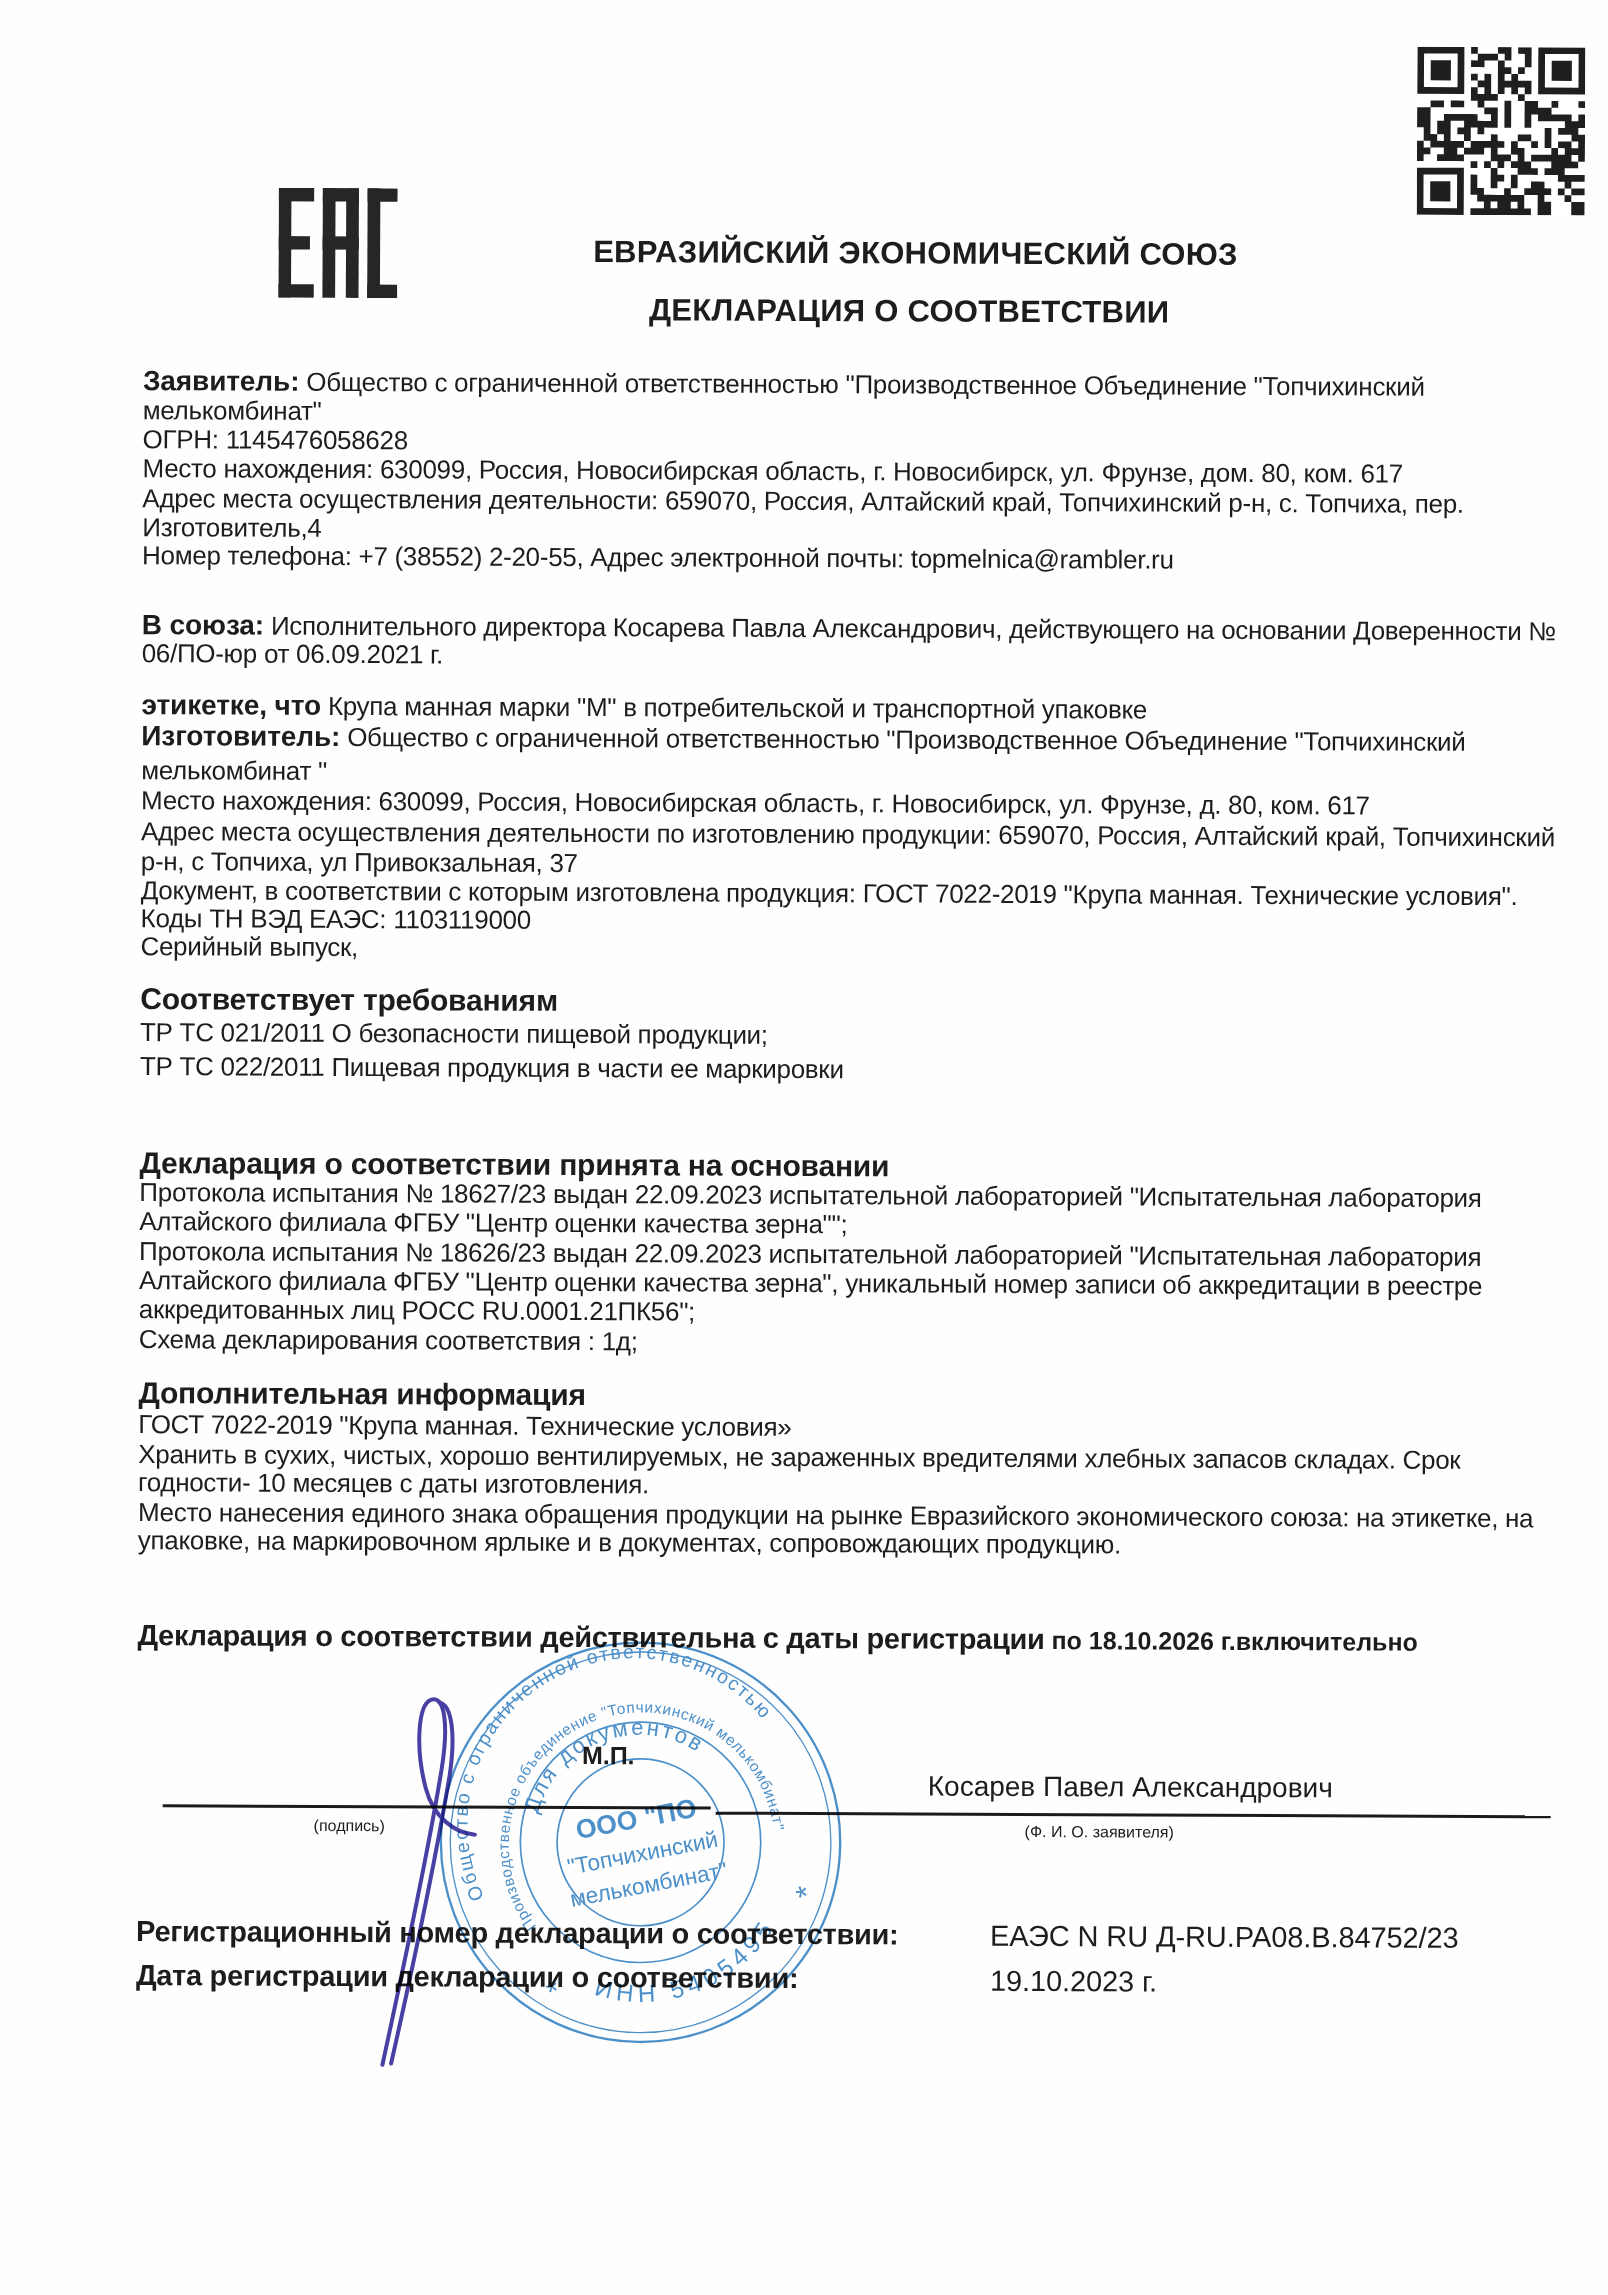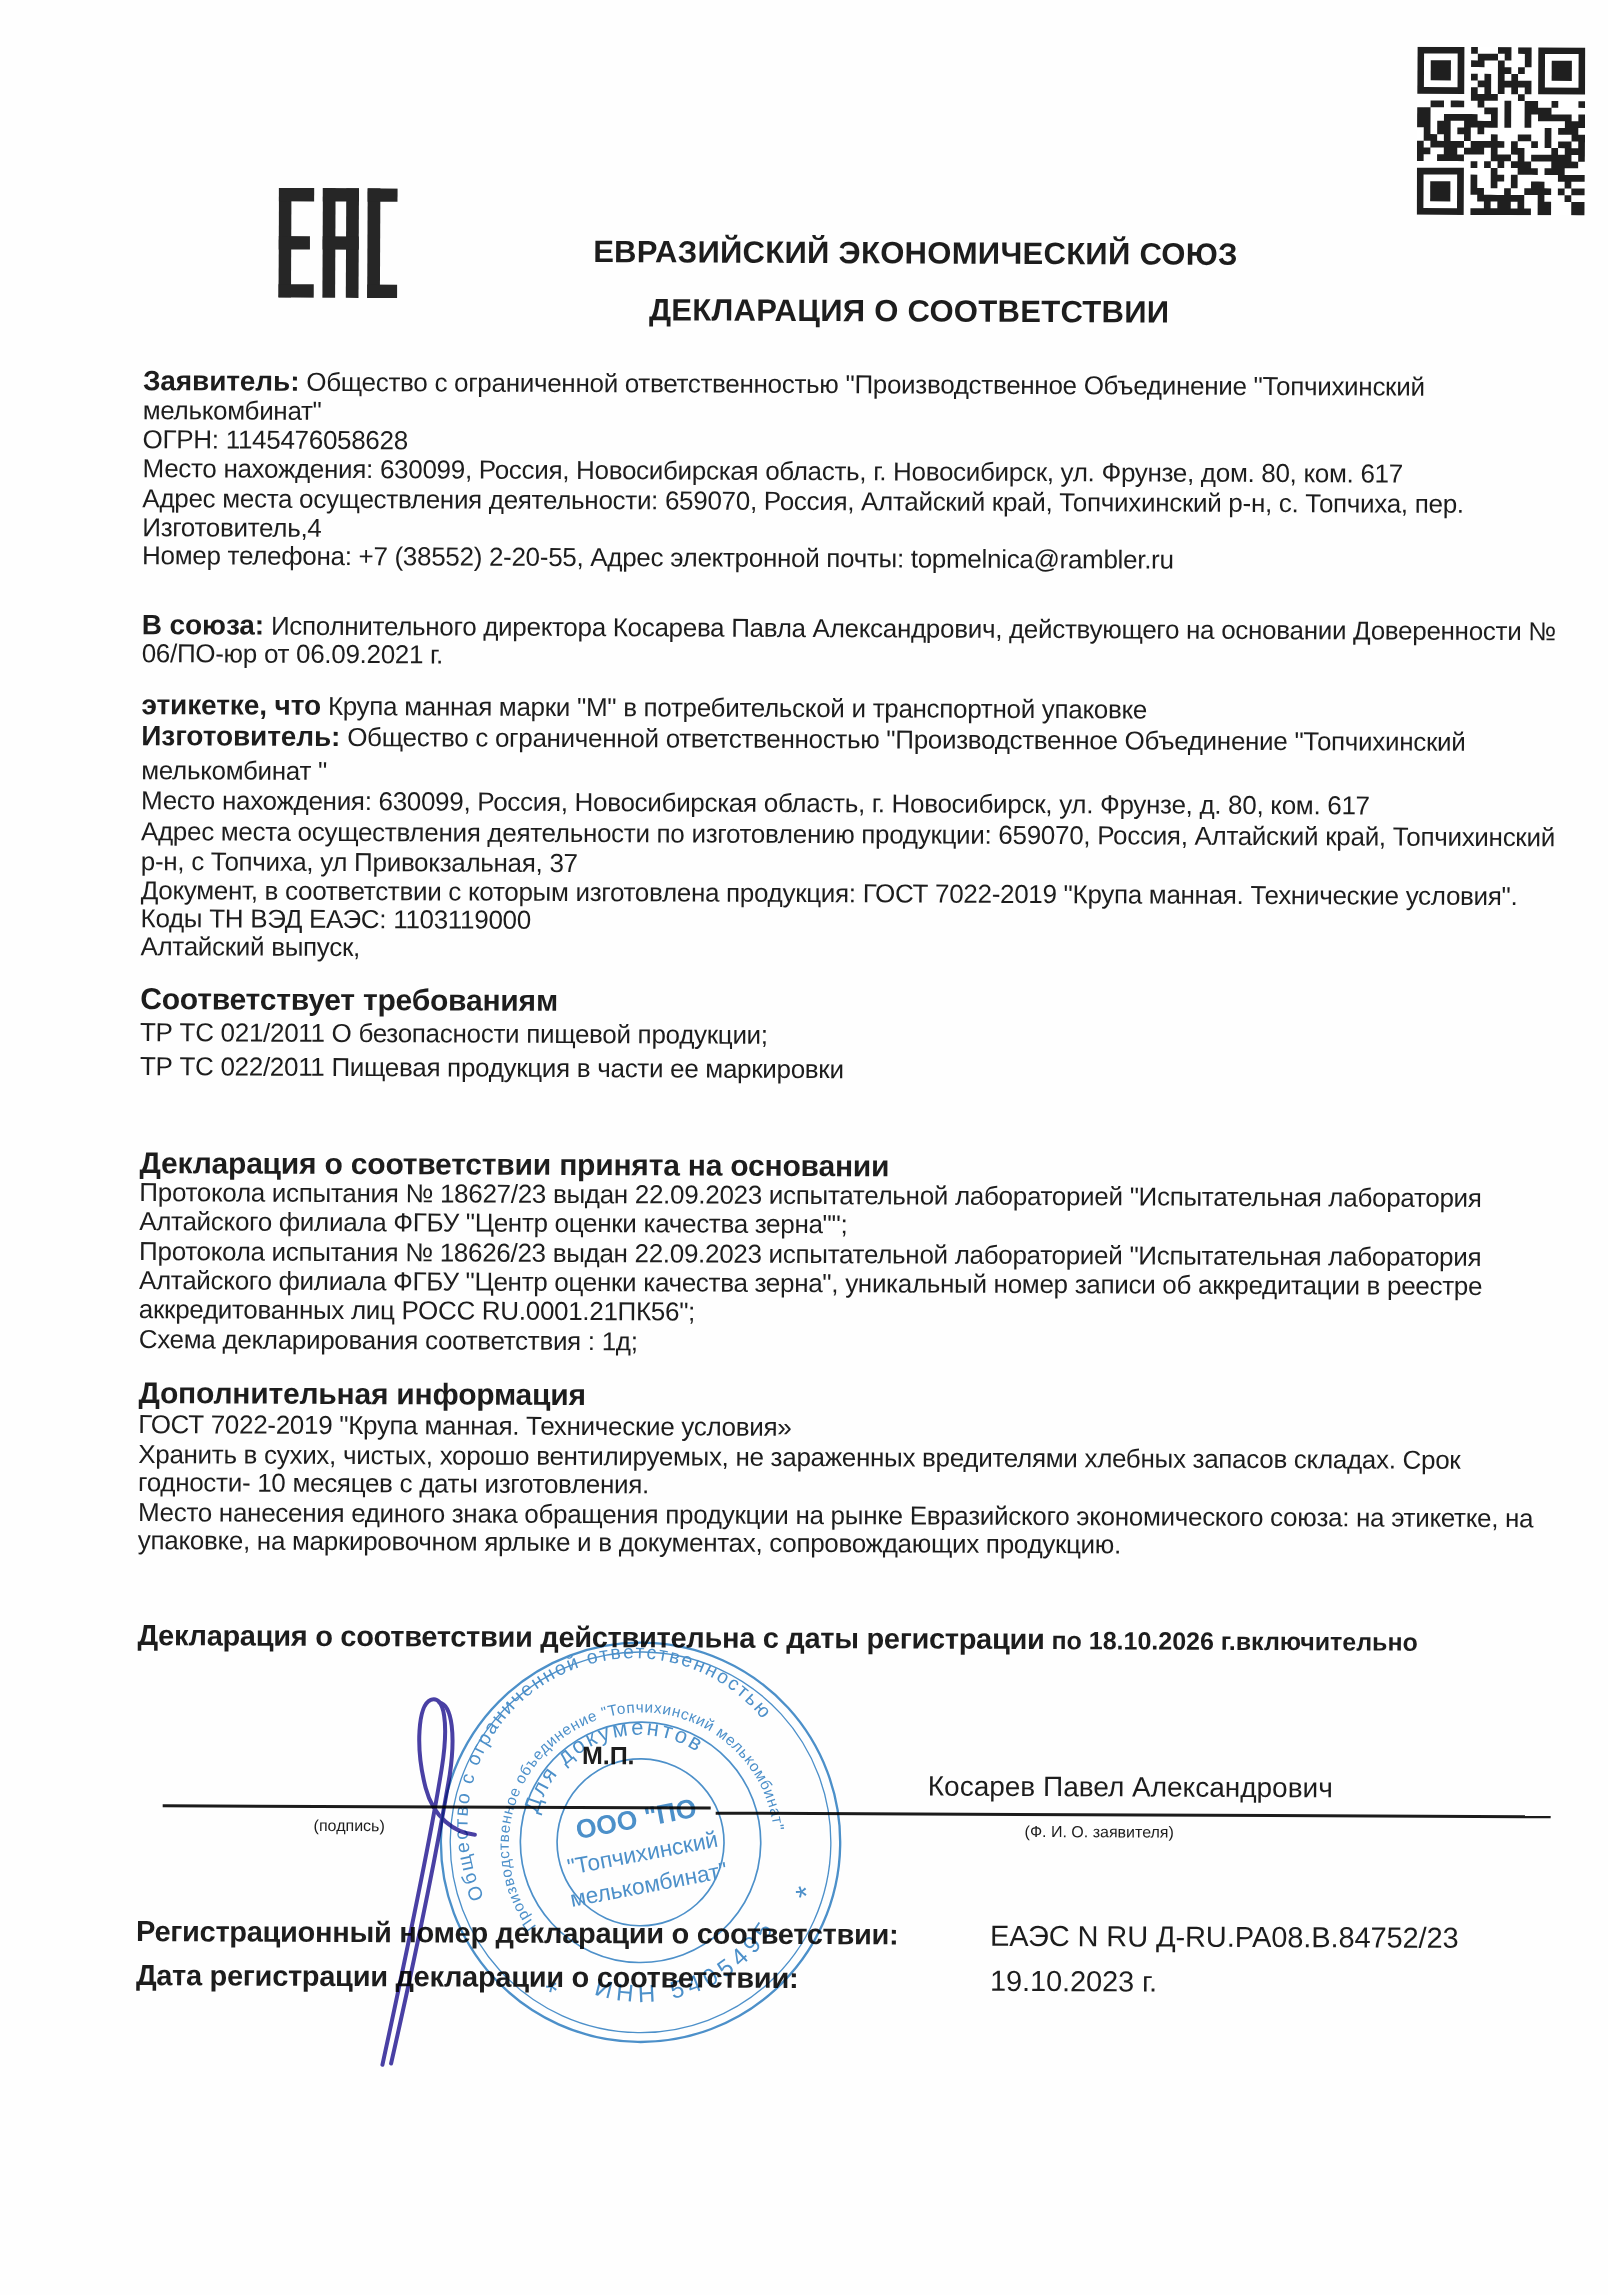--- a/index.html
+++ b/index.html
@@ -82,21 +82,21 @@
 
     <div class="abs line" style="left:144px;top:693px;"><b>этикетке, что</b><span>   Крупа манная марки "М" в потребительской и транспортной упаковке</span></div>
 
     <div class="abs line" style="left:144px;top:724px;"><b>Изготовитель:</b><span> Общество с ограниченной ответственностью  "Производственное  Объединение "Топчихинский</span></div>
     <div class="abs line" style="left:144px;top:759px;">мелькомбинат "</div>
     <div class="abs line" style="left:144px;top:789px;">Место нахождения: 630099, Россия,  Новосибирская область, г. Новосибирск, ул. Фрунзе,  д. 80, ком. 617</div>
     <div class="abs line" style="left:144px;top:820px;"> Адрес места осуществления деятельности по изготовлению продукции: 659070, Россия, Алтайский край, Топчихинский</div>
     <div class="abs line" style="left:144px;top:850px;">р-н, с Топчиха, ул Привокзальная, 37</div>
     <div class="abs line" style="left:144px;top:879px;">Документ, в соответствии с которым изготовлена продукция: ГОСТ 7022-2019 "Крупа манная. Технические условия".</div>
     <div class="abs line" style="left:144px;top:907px;">Коды ТН ВЭД ЕАЭС: 1103119000</div>
-    <div class="abs line" style="left:144px;top:935px;">Алтайский выпуск,</div>
+    <div class="abs line" style="left:144px;top:935px;">Серийный выпуск,</div>
 
     <div class="abs sechead" style="left:144px;top:985px;">Соответствует требованиям</div>
     <div class="abs line" style="left:144px;top:1021px;">ТР ТС 021/2011 О безопасности пищевой продукции;</div>
     <div class="abs line" style="left:144px;top:1055px;">ТР ТС 022/2011 Пищевая продукция в части ее маркировки</div>
 
     <div class="abs sechead" style="left:144px;top:1149px;">Декларация о соответствии принята на основании</div>
     <div class="abs line" style="left:144px;top:1181px;">Протокола испытания № 18627/23 выдан 22.09.2023  испытательной лабораторией "Испытательная лаборатория</div>
     <div class="abs line" style="left:144px;top:1210px;">Алтайского филиала ФГБУ "Центр оценки качества зерна"";</div>
     <div class="abs line" style="left:144px;top:1240px;">Протокола испытания № 18626/23 выдан 22.09.2023  испытательной лабораторией "Испытательная лаборатория</div>
     <div class="abs line" style="left:144px;top:1269px;">Алтайского филиала ФГБУ "Центр оценки качества зерна", уникальный номер записи об аккредитации в реестре</div>

